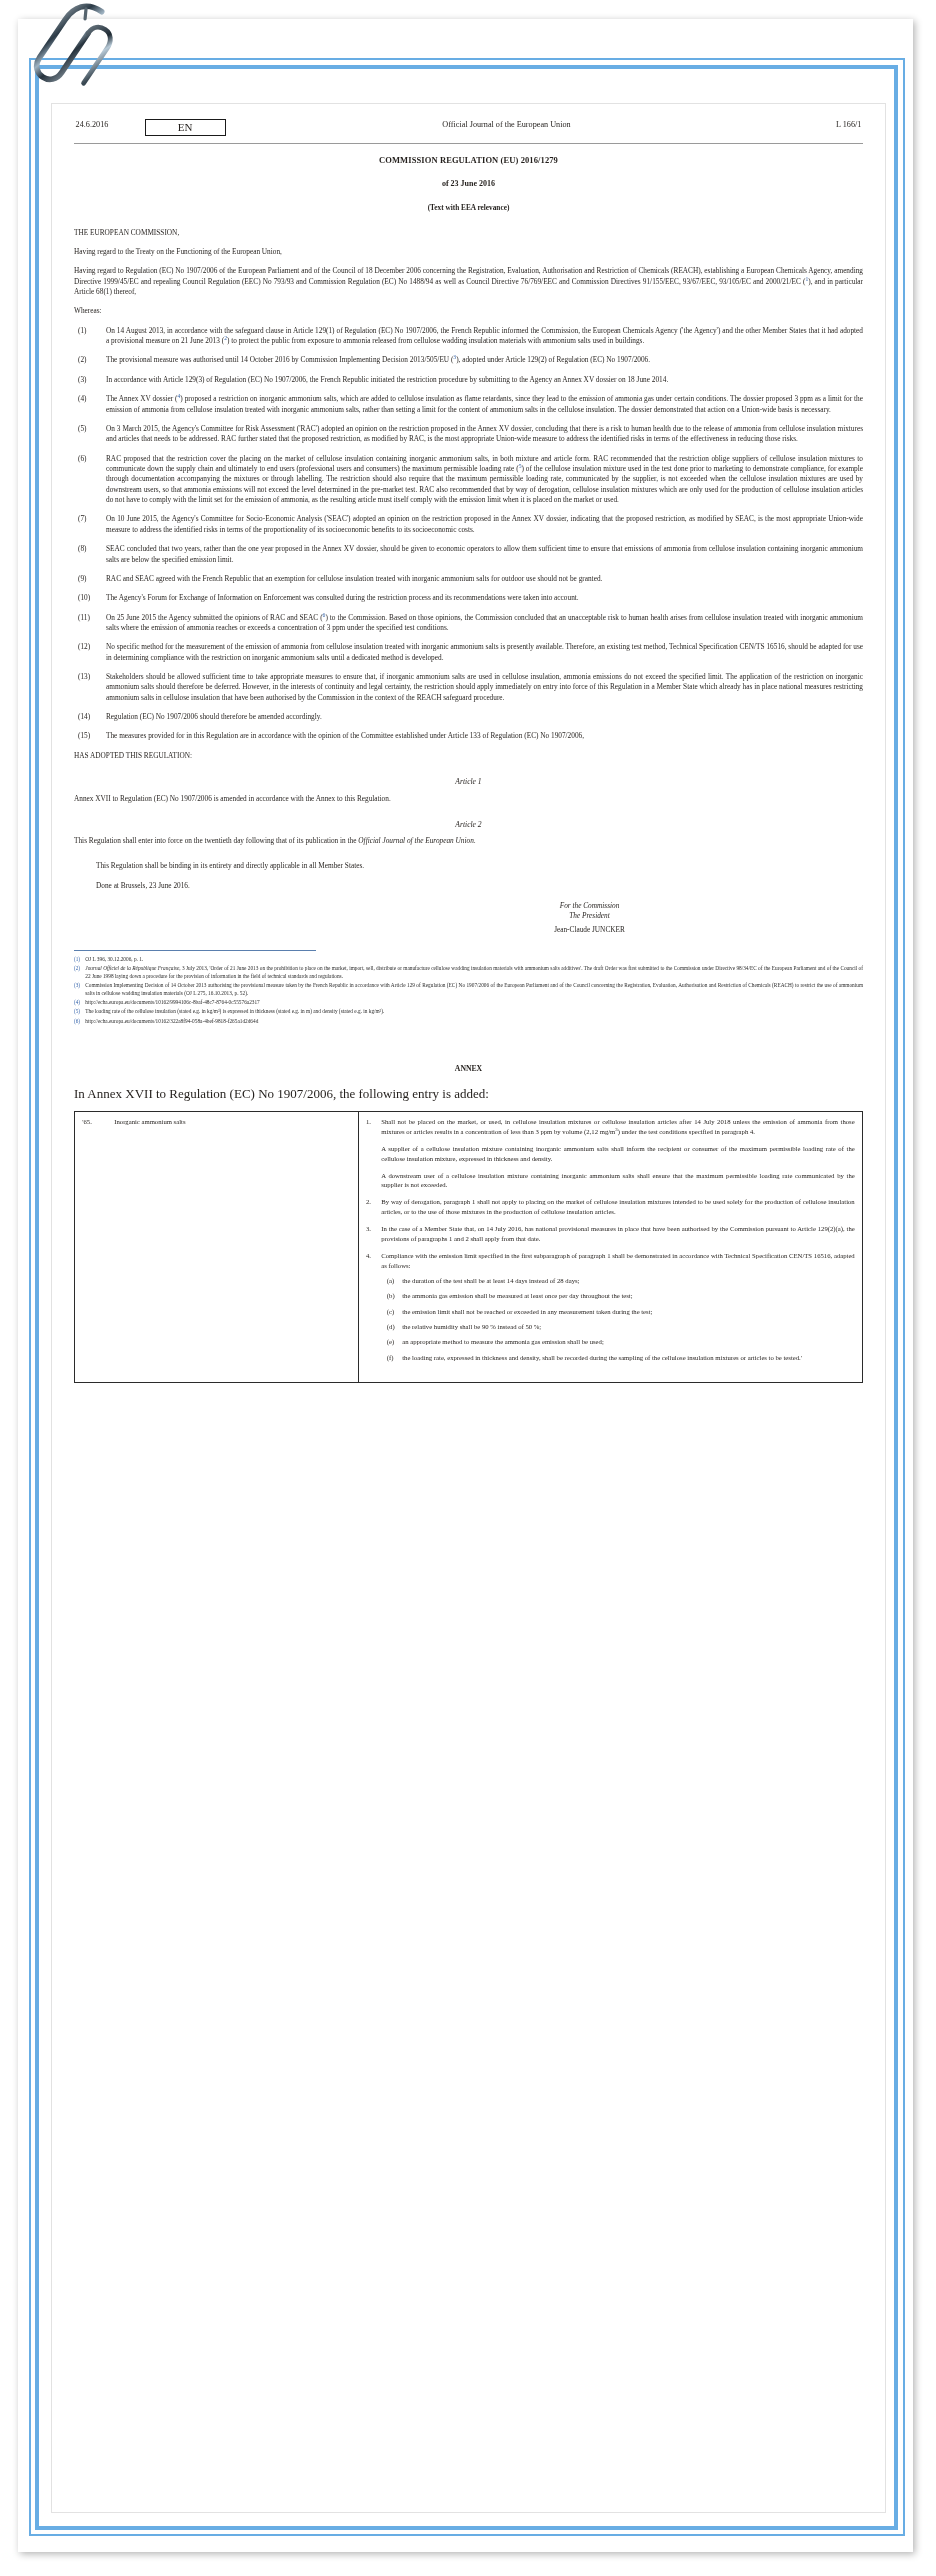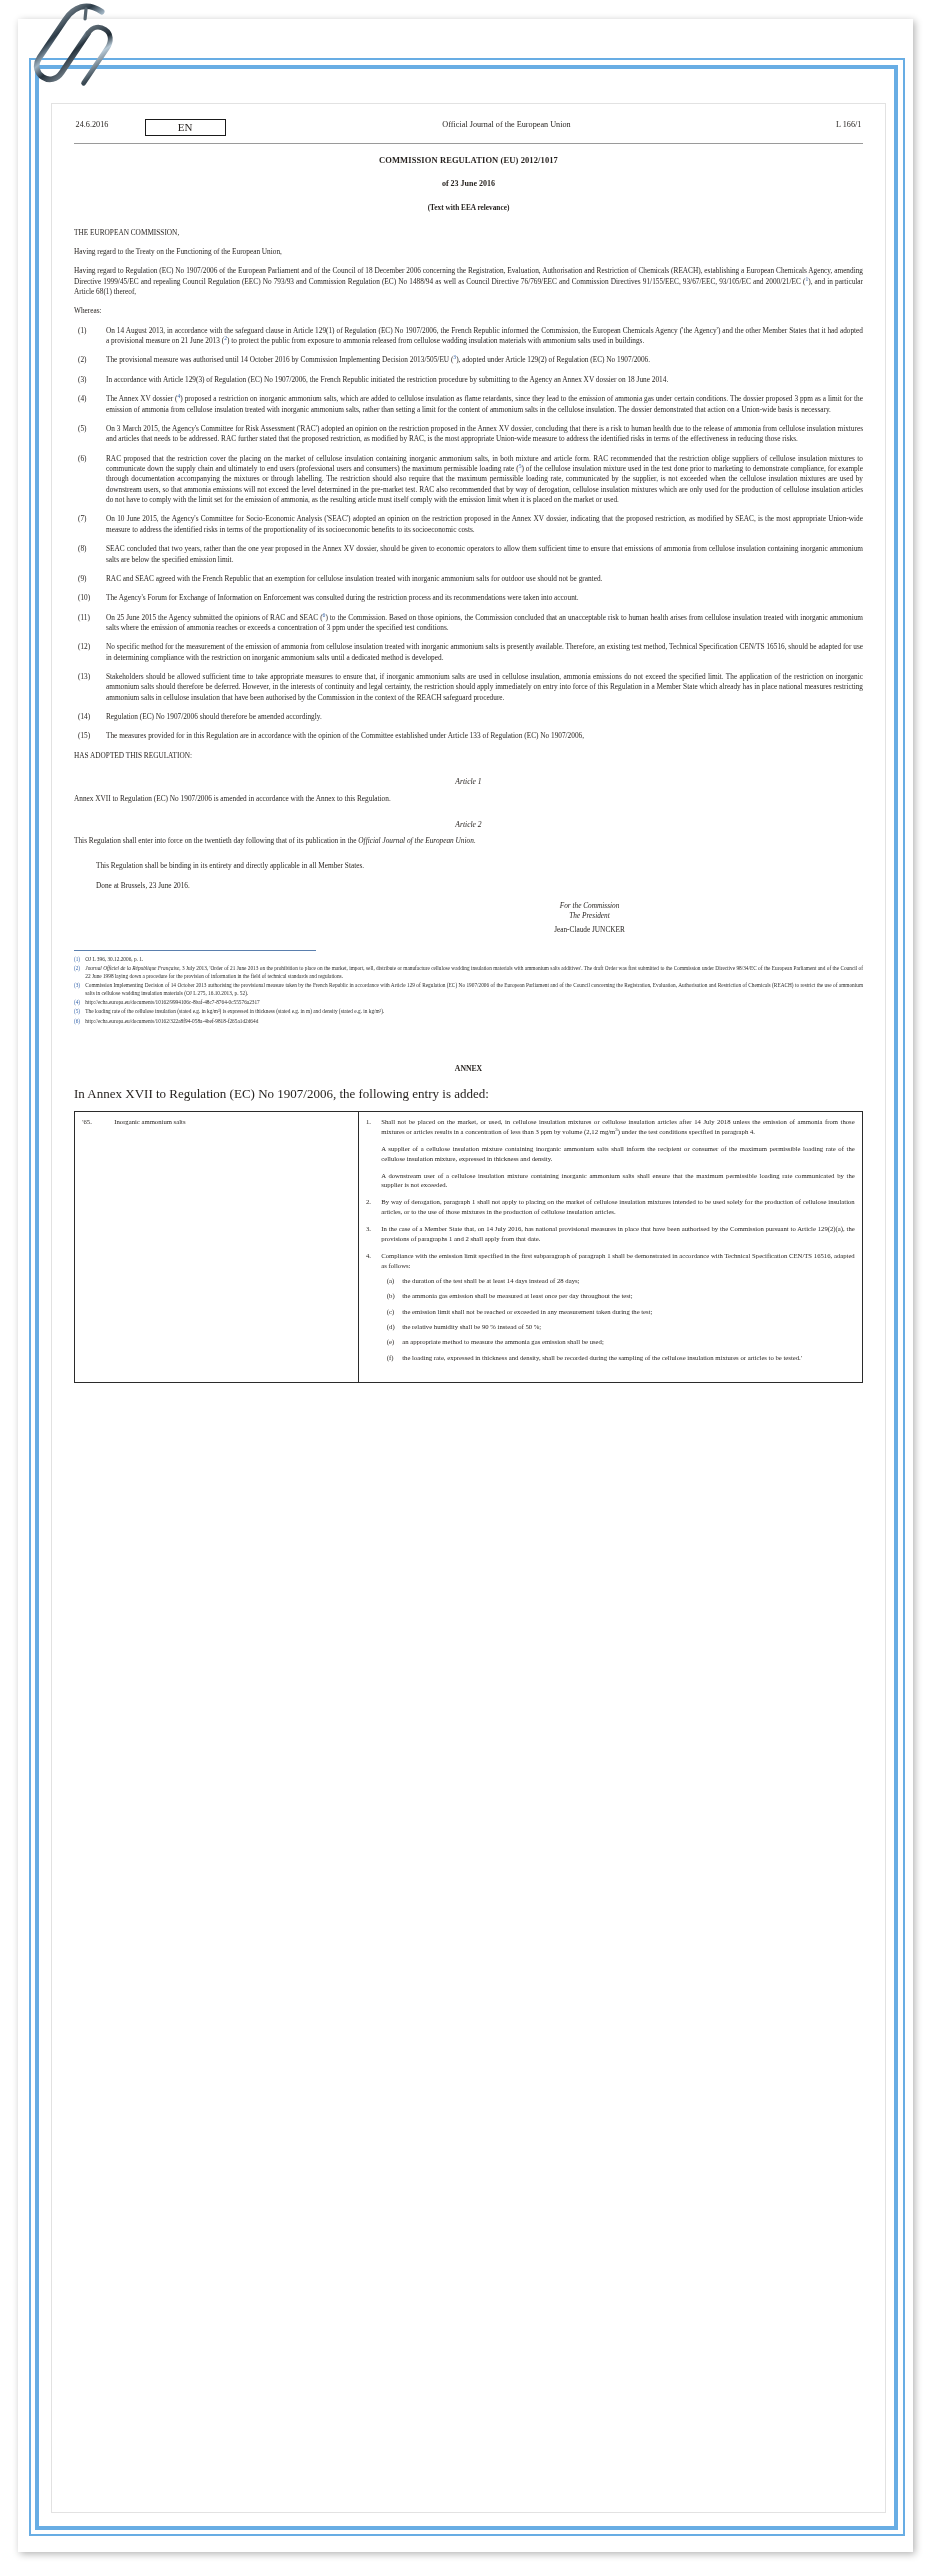--- a/index.html
+++ b/index.html
@@ -316,21 +316,21 @@
     <div class="doc-inner">
 
       <div class="hdr-row">
         <span class="hdr-date">24.6.2016</span>
         <span class="hdr-lang-box">EN</span>
         <span class="hdr-title">Official Journal of the European Union</span>
         <span class="hdr-ref">L 166/1</span>
       </div>
       <div class="hdr-rule"></div>
 
-      <div class="reg-title">COMMISSION REGULATION (EU) 2012/1017</div>
+      <div class="reg-title">COMMISSION REGULATION (EU) 2016/1279</div>
       <div class="reg-date">of 23 June 2016</div>
       <div class="reg-eea">(Text with EEA relevance)</div>
 
       <div class="block" style="margin-top:14.5px">THE EUROPEAN COMMISSION,</div>
       <div class="block">Having regard to the Treaty on the Functioning of the European Union,</div>
       <div class="block">
         <span>Having regard to Regulation (EC) No 1907/2006 of the European Parliament and of the Council of 18 December 2006 concerning the Registration, Evaluation, Authorisation and Restriction of Chemicals (REACH), establishing a European Chemicals Agency, amending Directive 1999/45/EC and repealing Council Regulation (EEC) No 793/93 and Commission Regulation (EC) No 1488/94 as well as Council Directive 76/769/EEC and Commission Directives 91/155/EEC, 93/67/EEC, 93/105/EC and 2000/21/EC (</span><sup class="fn">1</sup><span>), and in particular Article 68(1) thereof,</span>
       </div>
       <div class="block">Whereas:</div>
 

